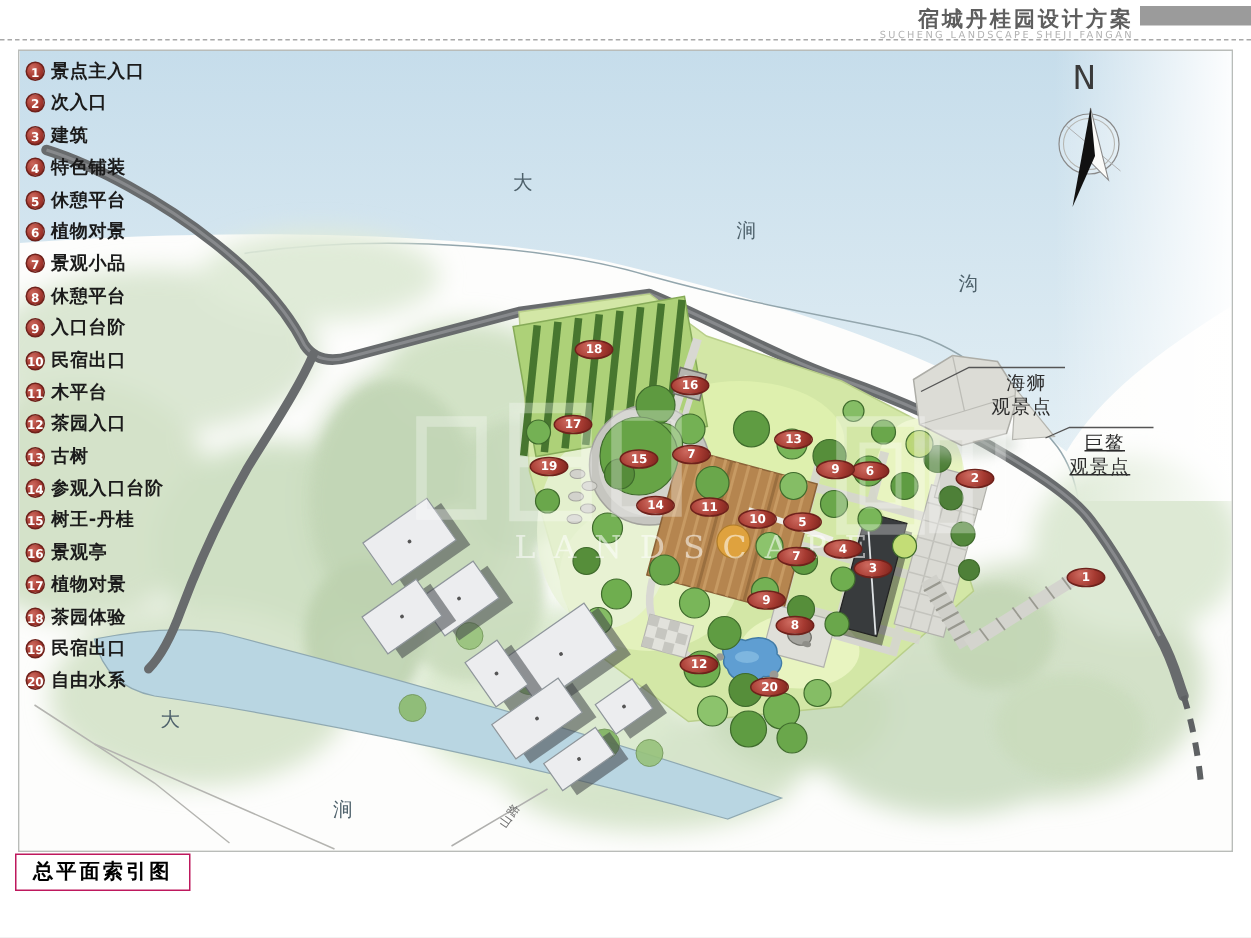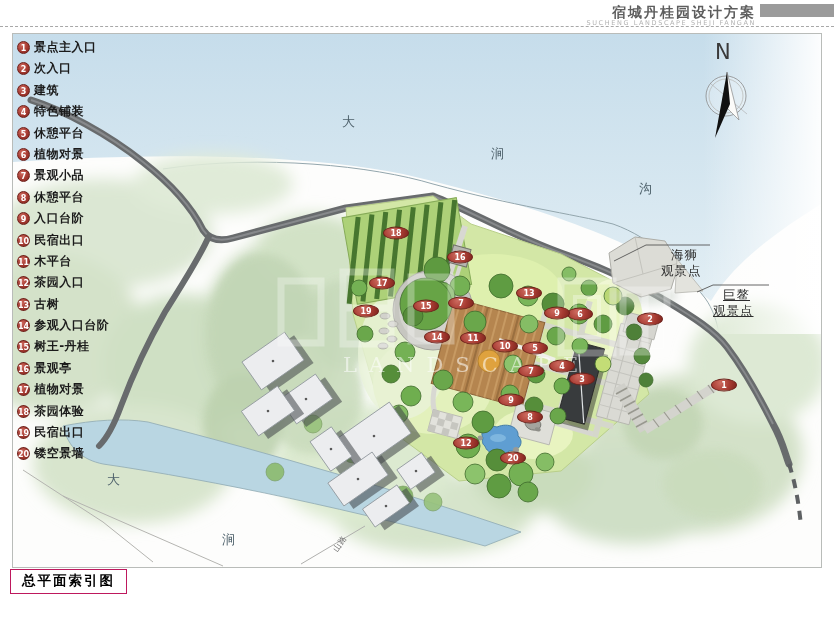--- a/index.html
+++ b/index.html
@@ -498,18 +498,18 @@
       <div class="lg-row">
         <span class="lg-num">18</span>
         <span class="lg-label">茶园体验</span>
       </div>
       <div class="lg-row">
         <span class="lg-num">19</span>
         <span class="lg-label">民宿出口</span>
       </div>
       <div class="lg-row">
         <span class="lg-num">20</span>
-        <span class="lg-label">镂空景墙</span>
+        <span class="lg-label">自由水系</span>
       </div>
     </div>
 
   <div class="caption">总平面索引图</div>
 </div>
 
 </body></html>

